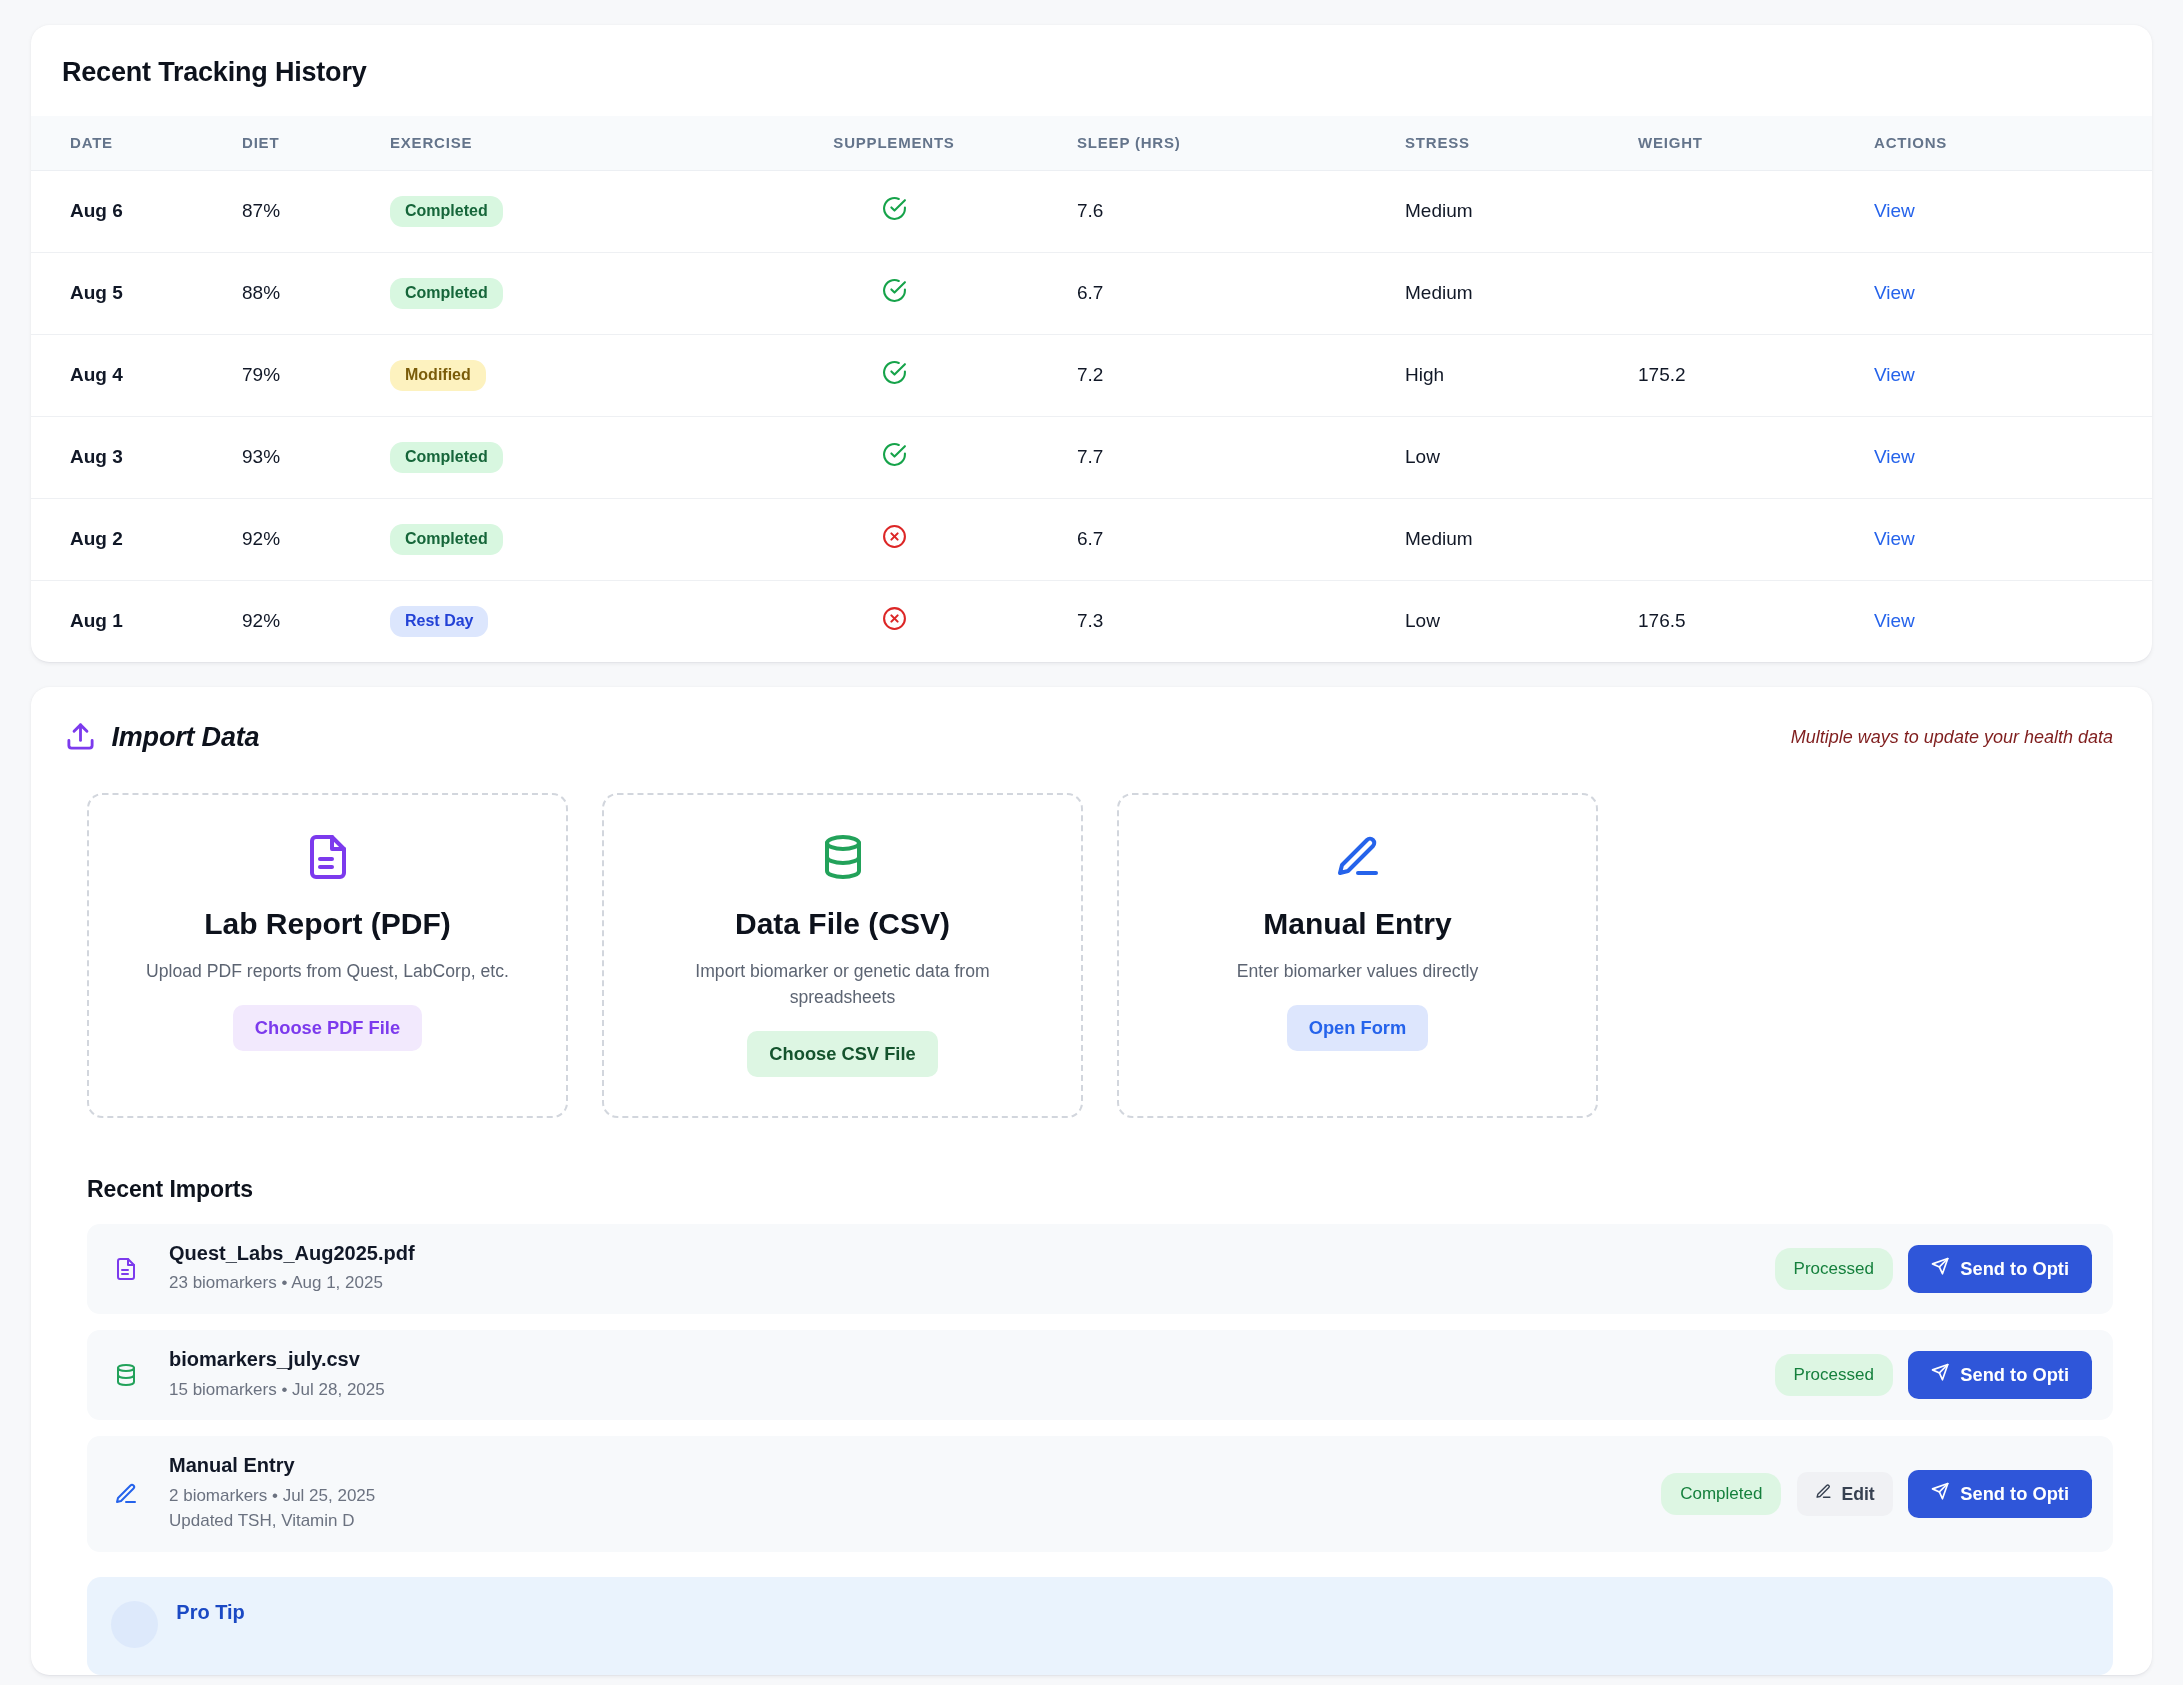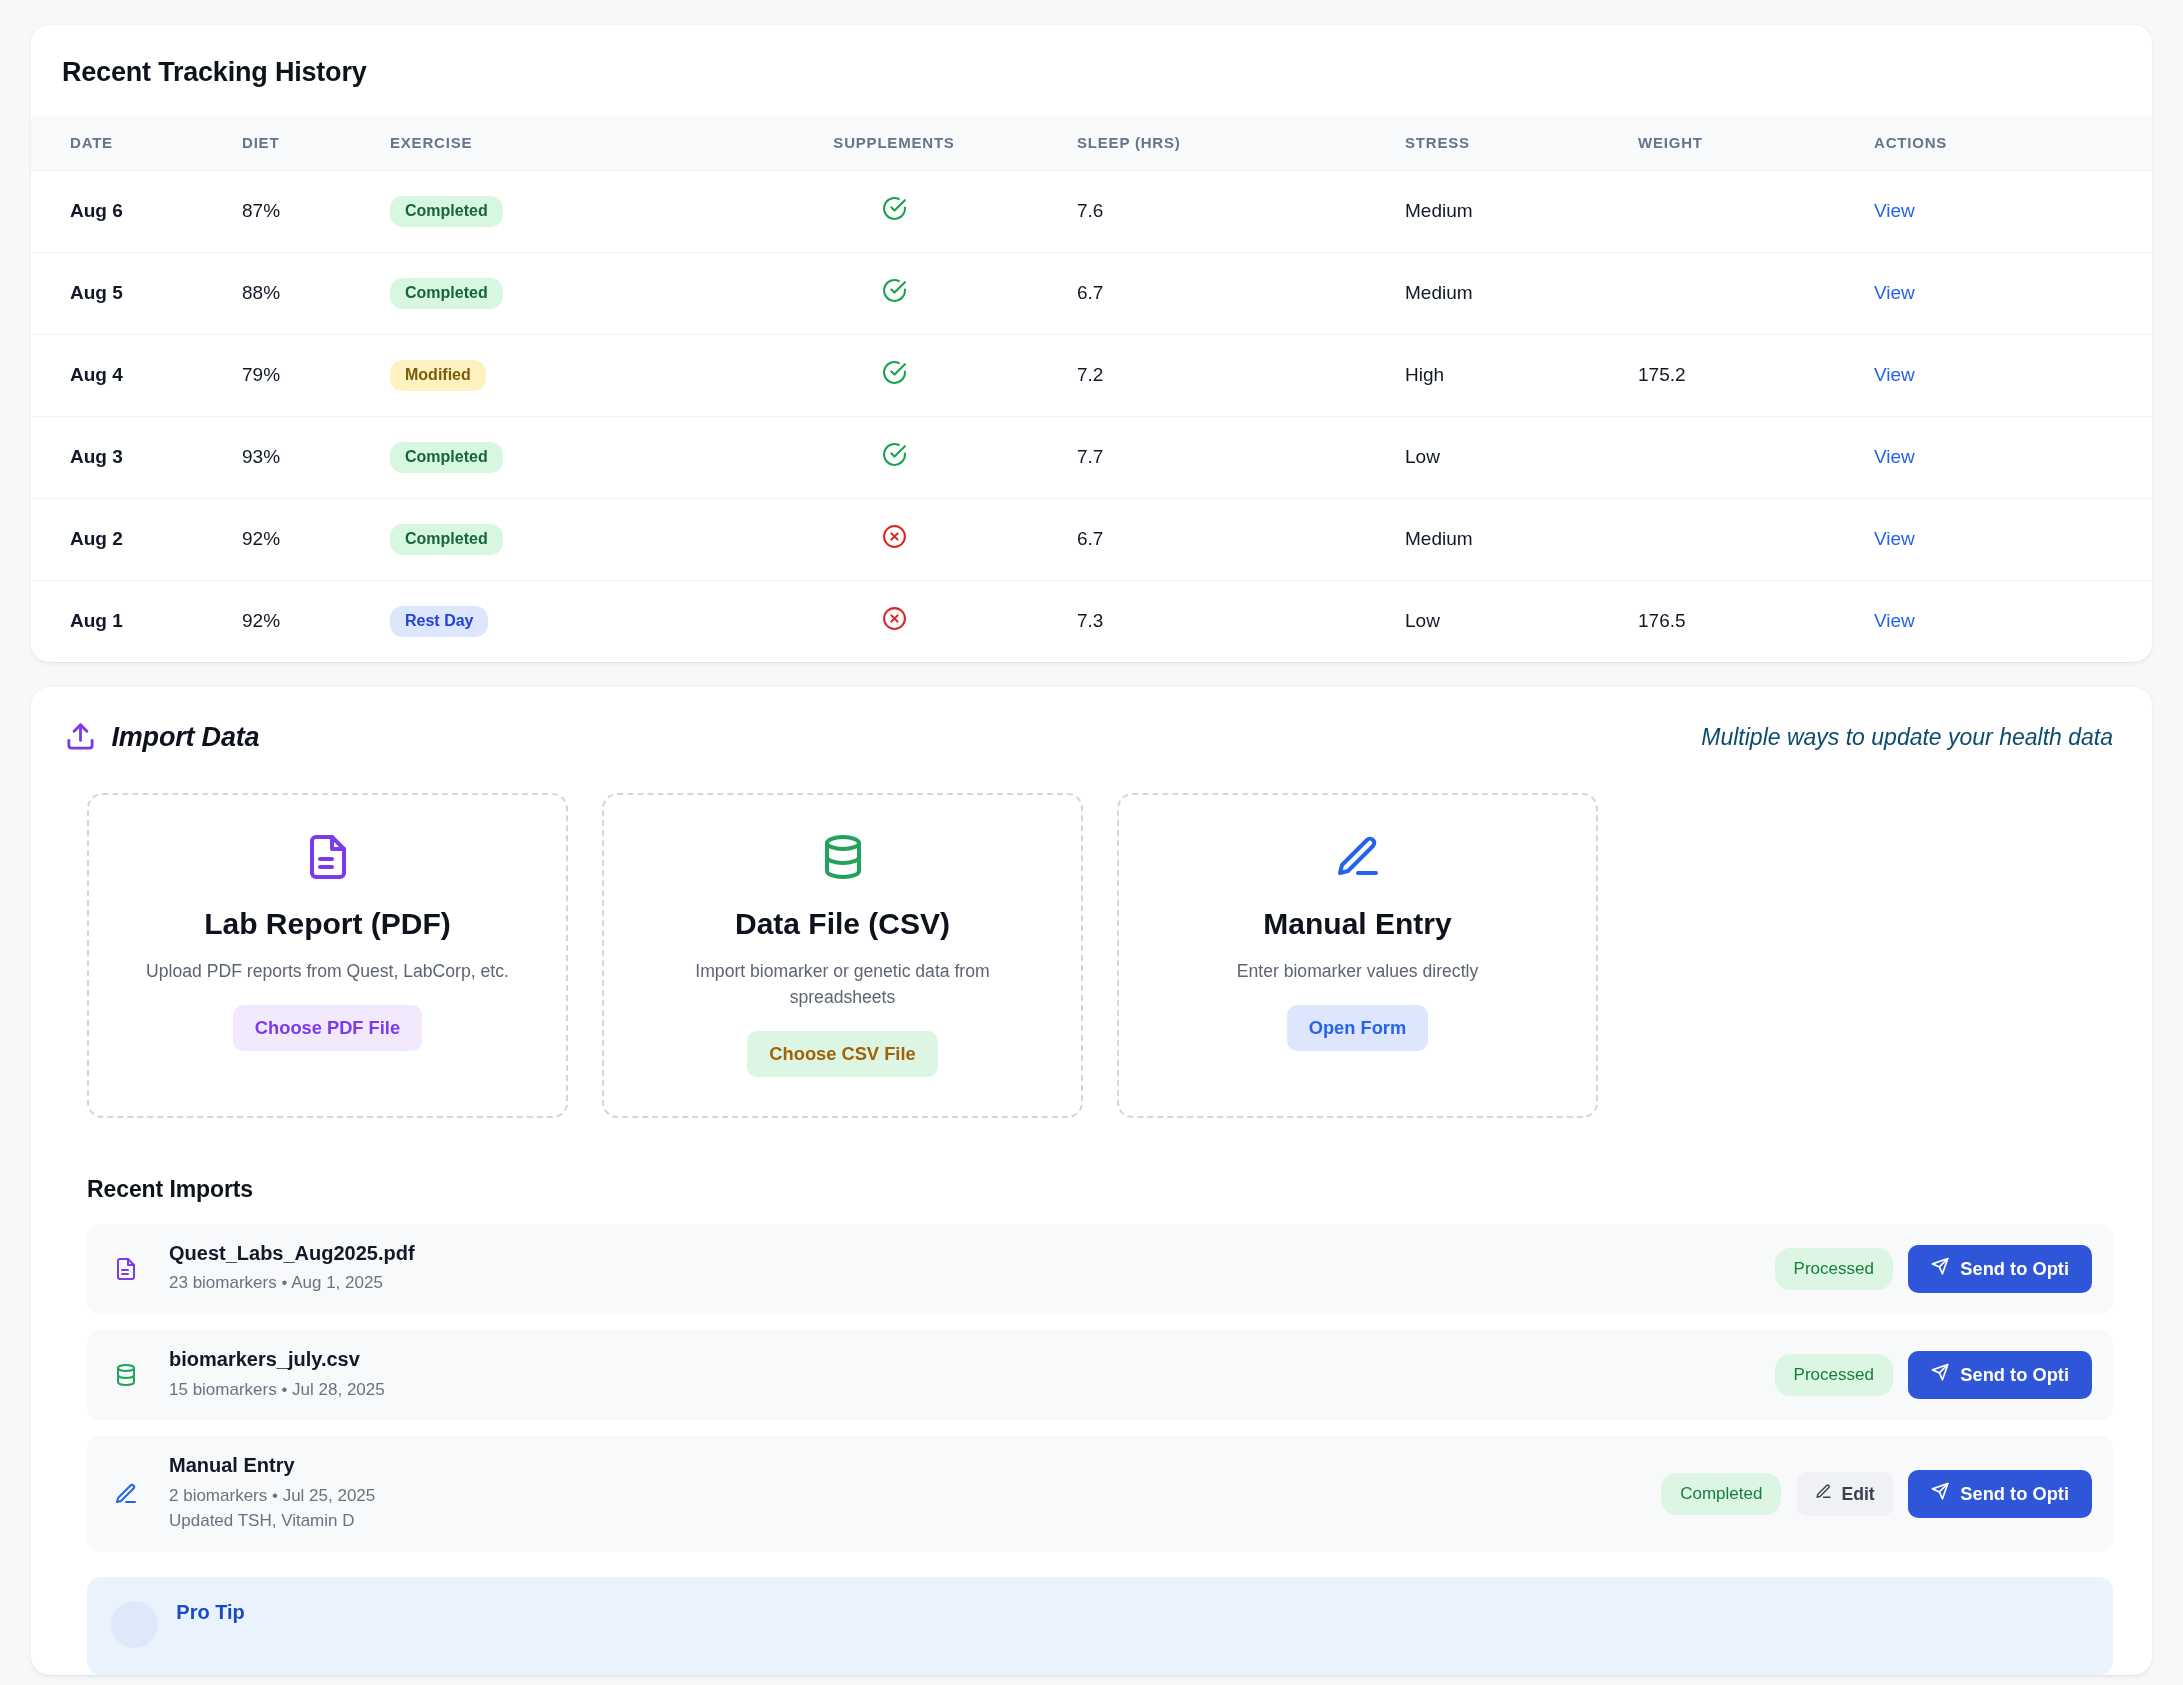--- a/index.html
+++ b/index.html
@@ -94,21 +94,21 @@
     padding: 34px 39px 0 34px;
     font-style: italic;
   }
   .import-head-left { display: flex; align-items: center; gap: 15.5px; }
   .import-title {
     font-size: 27px;
     font-weight: bold;
     color: #0d121c;
     letter-spacing: -0.2px;
   }
-  .import-sub { font-size: 23px; color: #0c4a6e; }
+  .import-sub { font-size: 18px; color: #7f1d1d; }
 
   .import-grid {
     display: grid;
     grid-template-columns: repeat(4, 1fr);
     gap: 34px;
     padding: 39px 39px 0 56px;
   }
   .import-cell {
     border: 2.1px dashed #d2d6dd;
     border-radius: 15.5px;
@@ -139,21 +139,21 @@
     display: inline-block;
     font-size: 18.3px;
     font-weight: bold;
     border-radius: 10px;
     padding: 12px 22px;
     border: none;
     cursor: pointer;
     font-family: "Liberation Sans", sans-serif;
   }
   .pill-purple { background: #f2e9fd; color: #7c3aed; }
-  .pill-green  { background: #ddf6e3; color: #a16207; }
+  .pill-green  { background: #ddf6e3; color: #14532d; }
   .pill-orange { background: #fdeedd; color: #c2410c; }
   .pill-blue   { background: #dde6fd; color: #2563eb; }
 
   
   .ri-title {
     font-size: 23px;
     font-weight: bold;
     color: #0d121c;
     padding: 58px 0 0 56px;
     letter-spacing: -0.1px;

